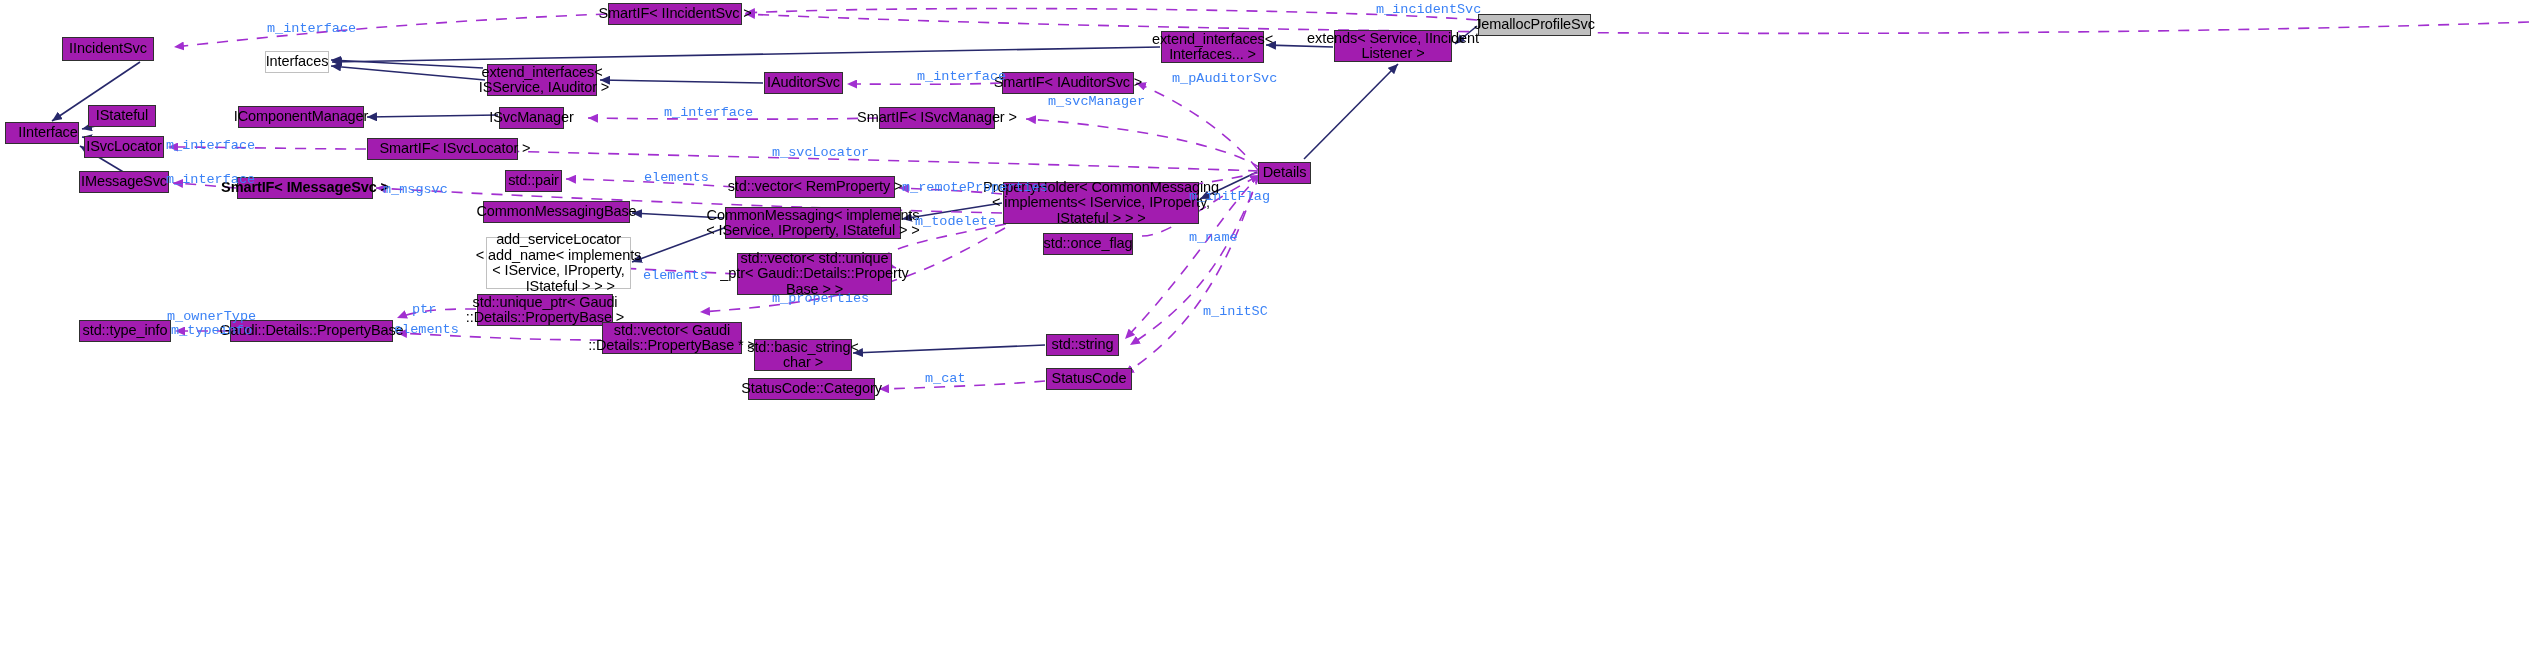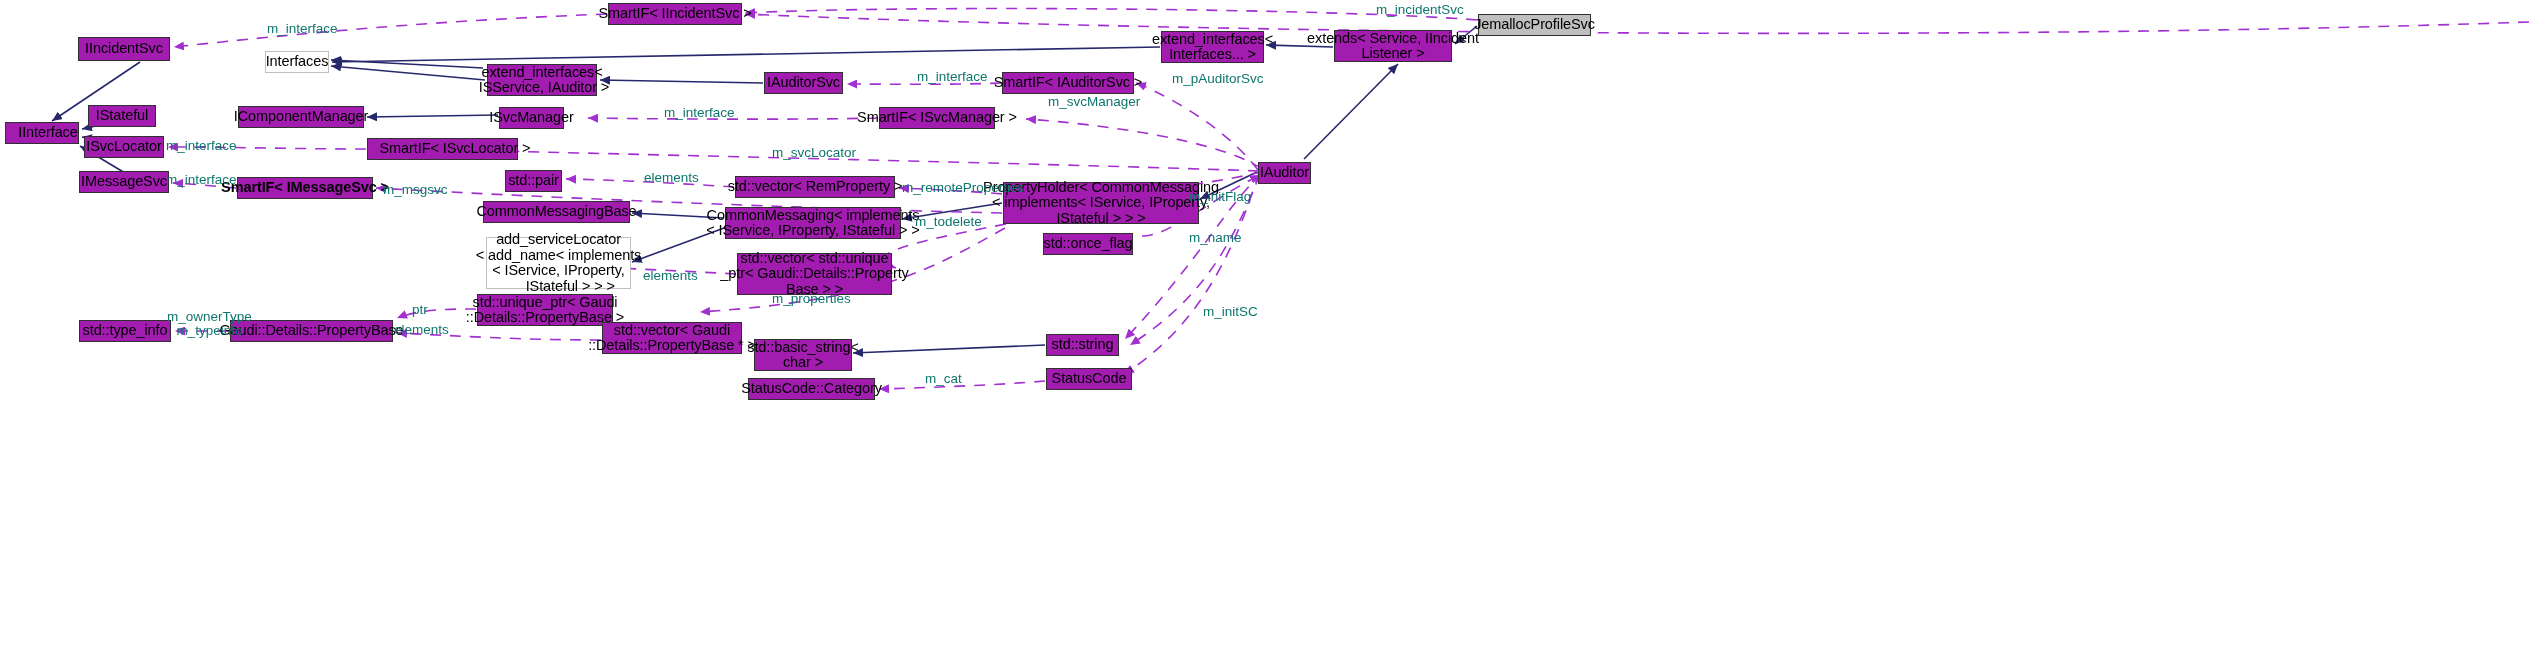--- a/index.html
+++ b/index.html
@@ -43,25 +43,25 @@
     border: 1px solid #303030;
   }
   .node.light {
     border: 1px solid #c0c0c0;
     background: #ffffff;
   }
   .edge-label {
     position: absolute;
     font-size: 13.5px;
     line-height: 14px;
-    color: #0f766e;
+    color: #3b82f6;
     white-space: pre;
     text-align: center;
     z-index: 4;
-    font-family: Liberation Sans, sans-serif;
+    font-family: Liberation Mono, monospace;
   }
 </style>
 </head>
 <body>
 
 <div id="diagram">
   <svg id="edge-layer" viewBox="0 0 2531 645" xmlns="http://www.w3.org/2000/svg">
     <defs>
       <marker id="ahInh" markerWidth="11" markerHeight="9" refX="10" refY="4.5" orient="auto" markerUnits="userSpaceOnUse">
         <path d="M0,0 L10,4.5 L0,9 z" fill="#27286b"></path>
@@ -114,21 +114,21 @@
       <path d="M601,340 C 520,340 460,336 397,333"></path>
       <path d="M1263,173 C 1230,200 1200,260 1125,339"></path>
       <path d="M1045,381 C 1000,385 920,388 879,389"></path>
       <path d="M1259,173 C 1240,230 1210,320 1124,374"></path>
       <path d="M1142,236 C 1170,236 1210,200 1260,175"></path>
       <path d="M1260,174 C 1230,250 1200,300 1130,345"></path>
     </g>
   </svg>
 
   <div id="nodes-layer">
-      <div class="node" style="left: 78px; top: 37px; width: 92px; height: 24px;">IIncidentSvc</div>
+      <div class="node" style="left: 62px; top: 37px; width: 92px; height: 24px;">IIncidentSvc</div>
       <div class="node light" style="left: 265px; top: 51px; width: 64px; height: 22px;">Interfaces</div>
       <div class="node" style="left: 5px; top: 122px; width: 74px; height: 22px; padding-left: 12px;">IInterface</div>
       <div class="node" style="left: 88px; top: 105px; width: 68px; height: 22px;">IStateful</div>
       <div class="node" style="left: 84px; top: 136px; width: 80px; height: 22px;">ISvcLocator</div>
       <div class="node" style="left: 79px; top: 171px; width: 90px; height: 22px;">IMessageSvc</div>
       <div class="node" style="left: 238px; top: 106px; width: 126px; height: 22px;">IComponentManager</div>
       <div class="node" style="left: 487px; top: 64px; width: 110px; height: 32px;">extend_interfaces&lt;
  ISService, IAuditor &gt;</div>
       <div class="node" style="left: 499px; top: 107px; width: 65px; height: 22px;">ISvcManager</div>
       <div class="node" style="left: 367px; top: 138px; width: 151px; height: 22px; padding-left: 25px;">SmartIF&lt; ISvcLocator &gt;</div>
@@ -157,21 +157,21 @@
       <div class="node" style="left: 748px; top: 378px; width: 127px; height: 22px;">StatusCode::Category</div>
       <div class="node" style="left: 608px; top: 3px; width: 134px; height: 22px;">SmartIF&lt; IIncidentSvc &gt;</div>
       <div class="node" style="left: 1002px; top: 72px; width: 132px; height: 22px;">SmartIF&lt; IAuditorSvc &gt;</div>
       <div class="node" style="left: 879px; top: 107px; width: 116px; height: 22px;">SmartIF&lt; ISvcManager &gt;</div>
       <div class="node" style="left: 1003px; top: 182px; width: 196px; height: 42px;">PropertyHolder&lt; CommonMessaging
 &lt; implements&lt; IService, IProperty,
 IStateful &gt; &gt; &gt;</div>
       <div class="node" style="left: 1043px; top: 233px; width: 90px; height: 22px;">std::once_flag</div>
       <div class="node" style="left: 1046px; top: 334px; width: 73px; height: 22px;">std::string</div>
       <div class="node" style="left: 1046px; top: 368px; width: 86px; height: 22px;">StatusCode</div>
-      <div class="node" style="left: 1258px; top: 162px; width: 53px; height: 22px;">IAuditor</div>
+      <div class="node" style="left: 1258px; top: 162px; width: 53px; height: 22px;">Details</div>
       <div class="node" style="left: 1161px; top: 31px; width: 103px; height: 32px;">extend_interfaces&lt;
 Interfaces... &gt;</div>
       <div class="node" style="left: 1334px; top: 30px; width: 118px; height: 32px;">extends&lt; Service, IIncident
 Listener &gt;</div>
       <div class="node focus" style="left: 1478px; top: 14px; width: 113px; height: 22px;">JemallocProfileSvc</div>
     </div>
   <div id="labels-layer">
       <div class="edge-label" style="left: 267px; top: 22px;">m_interface</div>
       <div class="edge-label" style="left: 1376px; top: 3px;">m_incidentSvc</div>
       <div class="edge-label" style="left: 917px; top: 70px;">m_interface</div>

